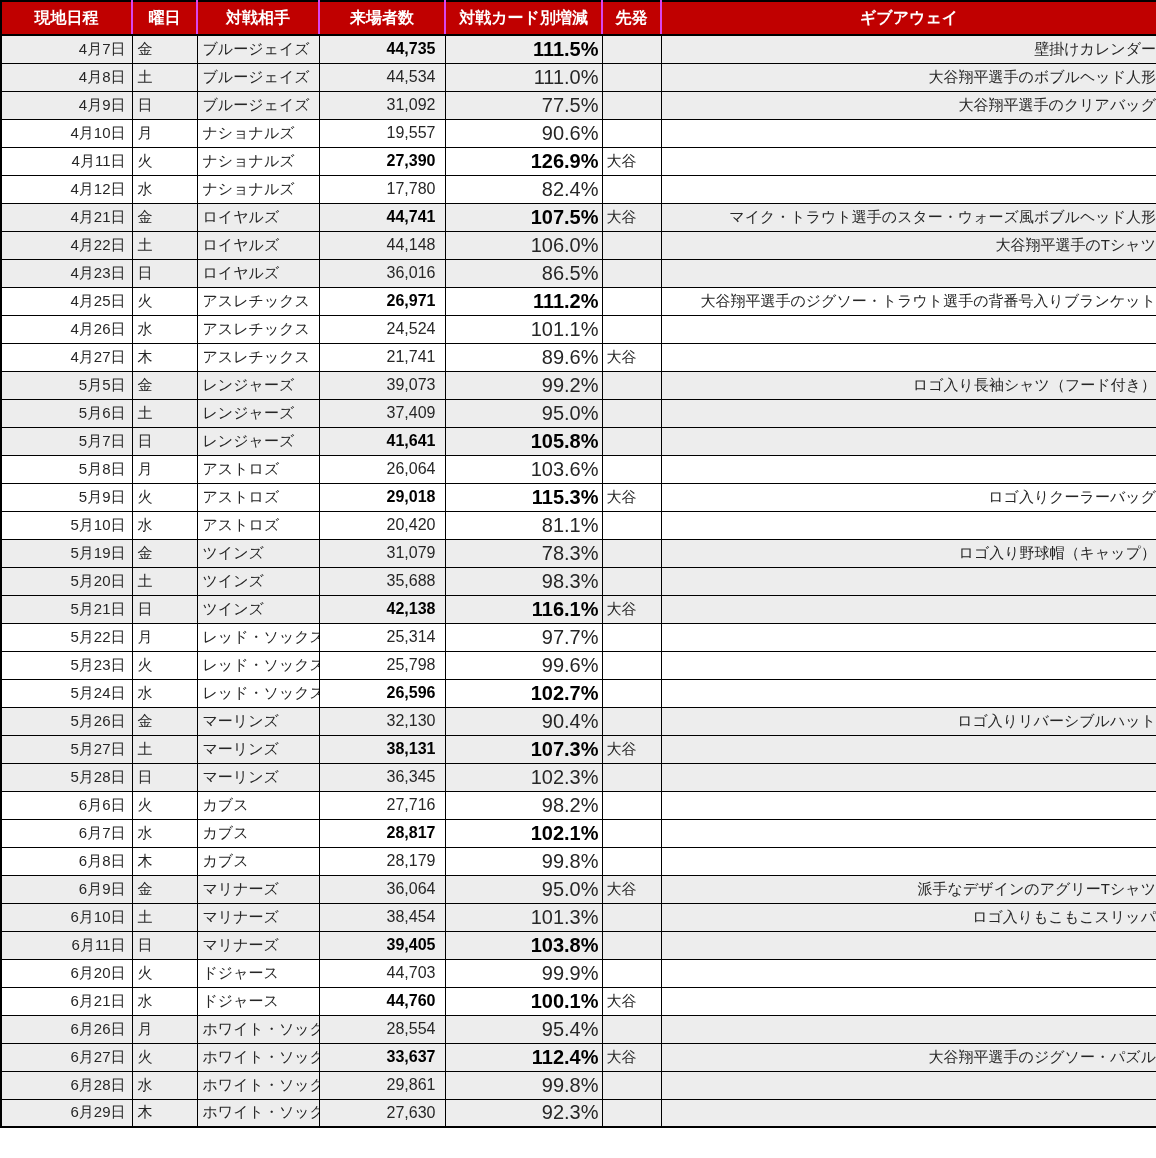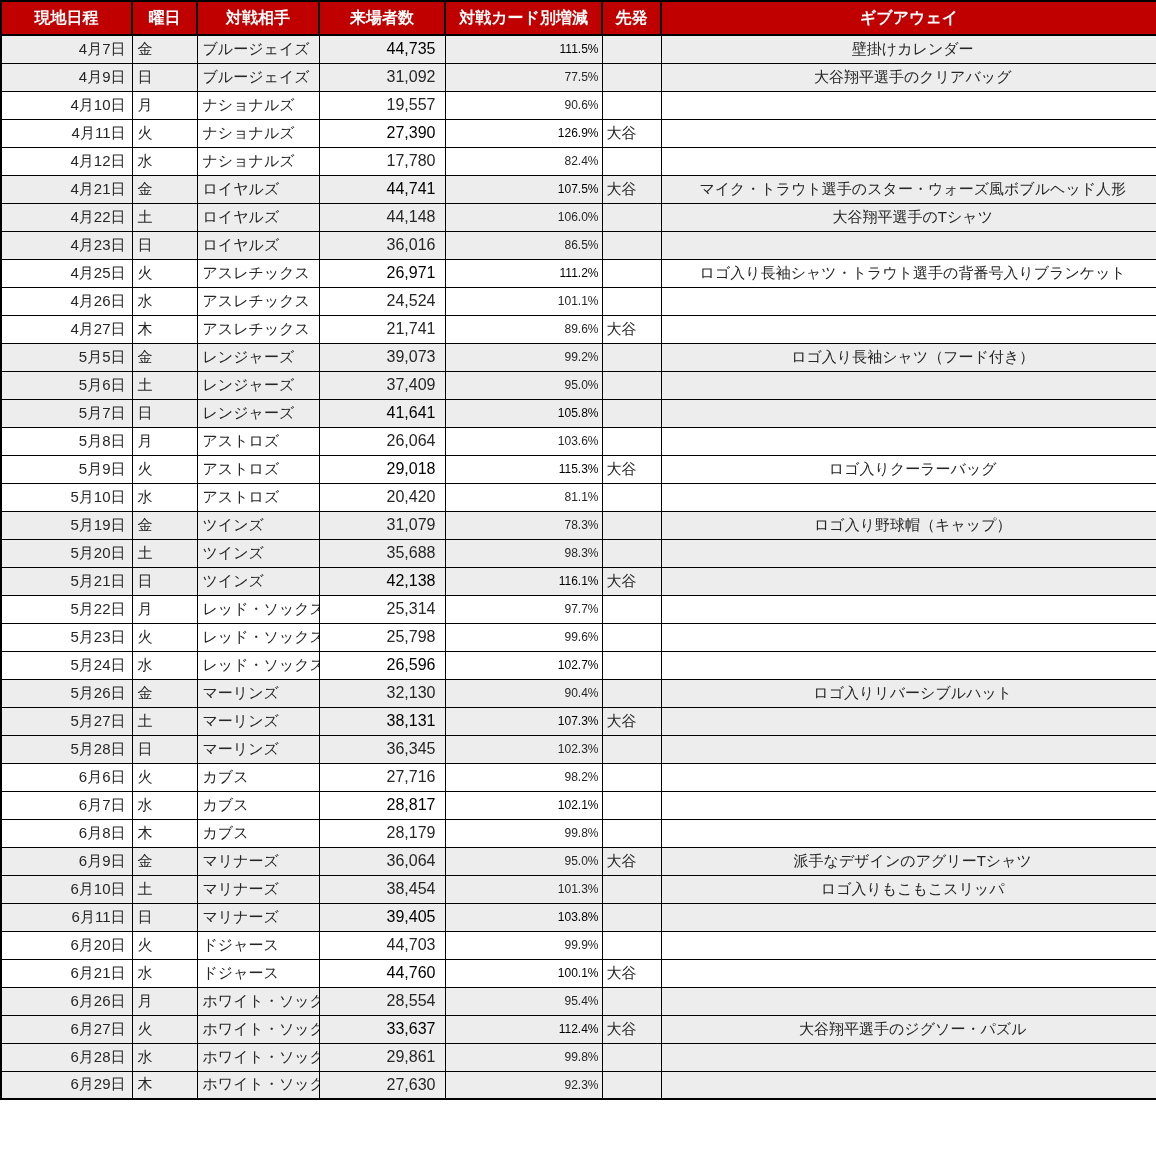--- a/index.html
+++ b/index.html
@@ -25,21 +25,21 @@
   col.w5 { width: 59px; }
   col.w6 { width: 496px; }
 
   thead tr { height: 34px; }
   thead th {
     background: #C00000;
     color: #ffffff;
     font-weight: bold;
     font-size: 16px;
     text-align: center;
-    border-left: 2px solid #000000;
+    border-left: 2px solid #d946ef;
     border-bottom: 2px solid #000000;
     white-space: nowrap;
     overflow: hidden;
   }
   thead th:first-child { border-left: 2px solid #000000; }
 
   tbody tr { height: 28px; }
   tbody td {
     border: 1px solid #000000;
     font-size: 15px;
@@ -48,25 +48,25 @@
     overflow: hidden;
     padding: 0;
   }
   tr.band-gray  td { background: #EDEDED; }
   tr.band-white td { background: #FFFFFF; }
 
   td.c0 { text-align: right;  padding-right: 6px; }
   td.c1 { text-align: left;   padding-left: 5px; }
   td.c2 { text-align: left;   padding-left: 5px; }
   td.c3 { text-align: right;  padding-right: 9px; font-size: 16px; }
-  td.c4 { text-align: right;  padding-right: 3px; font-size: 12px; }
+  td.c4 { text-align: right;  padding-right: 3px; font-size: 20px; }
   td.c5 { text-align: left;   padding-left: 4px; }
-  td.c6 { text-align: center;   padding-left: 8px; }
-
-  tr.emph td.c3, tr.emph td.c4 { font-weight: normal; color: #000000; }
+  td.c6 { text-align: right;   padding-left: 8px; }
+
+  tr.emph td.c3, tr.emph td.c4 { font-weight: bold; color: #000000; }
 </style>
 </head>
 <body>
 
 <div id="wrap">
   <table>
     <colgroup>
       <col class="w0">
         <col class="w1">
         <col class="w2">
@@ -90,20 +90,29 @@
         <tr class="band-gray emph">
           <td class="c0">4月7日</td>
           <td class="c1">金</td>
           <td class="c2">ブルージェイズ</td>
           <td class="c3">44,735</td>
           <td class="c4">111.5%</td>
           <td class="c5"></td>
           <td class="c6">壁掛けカレンダー</td>
         </tr>
         <tr class="band-gray">
+          <td class="c0">4月8日</td>
+          <td class="c1">土</td>
+          <td class="c2">ブルージェイズ</td>
+          <td class="c3">44,534</td>
+          <td class="c4">111.0%</td>
+          <td class="c5"></td>
+          <td class="c6">大谷翔平選手のボブルヘッド人形</td>
+        </tr>
+        <tr class="band-gray">
           <td class="c0">4月9日</td>
           <td class="c1">日</td>
           <td class="c2">ブルージェイズ</td>
           <td class="c3">31,092</td>
           <td class="c4">77.5%</td>
           <td class="c5"></td>
           <td class="c6">大谷翔平選手のクリアバッグ</td>
         </tr>
         <tr class="band-white">
           <td class="c0">4月10日</td>
@@ -159,21 +168,21 @@
           <td class="c5"></td>
           <td class="c6"></td>
         </tr>
         <tr class="band-white emph">
           <td class="c0">4月25日</td>
           <td class="c1">火</td>
           <td class="c2">アスレチックス</td>
           <td class="c3">26,971</td>
           <td class="c4">111.2%</td>
           <td class="c5"></td>
-          <td class="c6">ロゴ入り長袖シャツ・トラウト選手の背番号入りブランケット</td>
+          <td class="c6">大谷翔平選手のジグソー・トラウト選手の背番号入りブランケット</td>
         </tr>
         <tr class="band-white">
           <td class="c0">4月26日</td>
           <td class="c1">水</td>
           <td class="c2">アスレチックス</td>
           <td class="c3">24,524</td>
           <td class="c4">101.1%</td>
           <td class="c5"></td>
           <td class="c6"></td>
         </tr>

